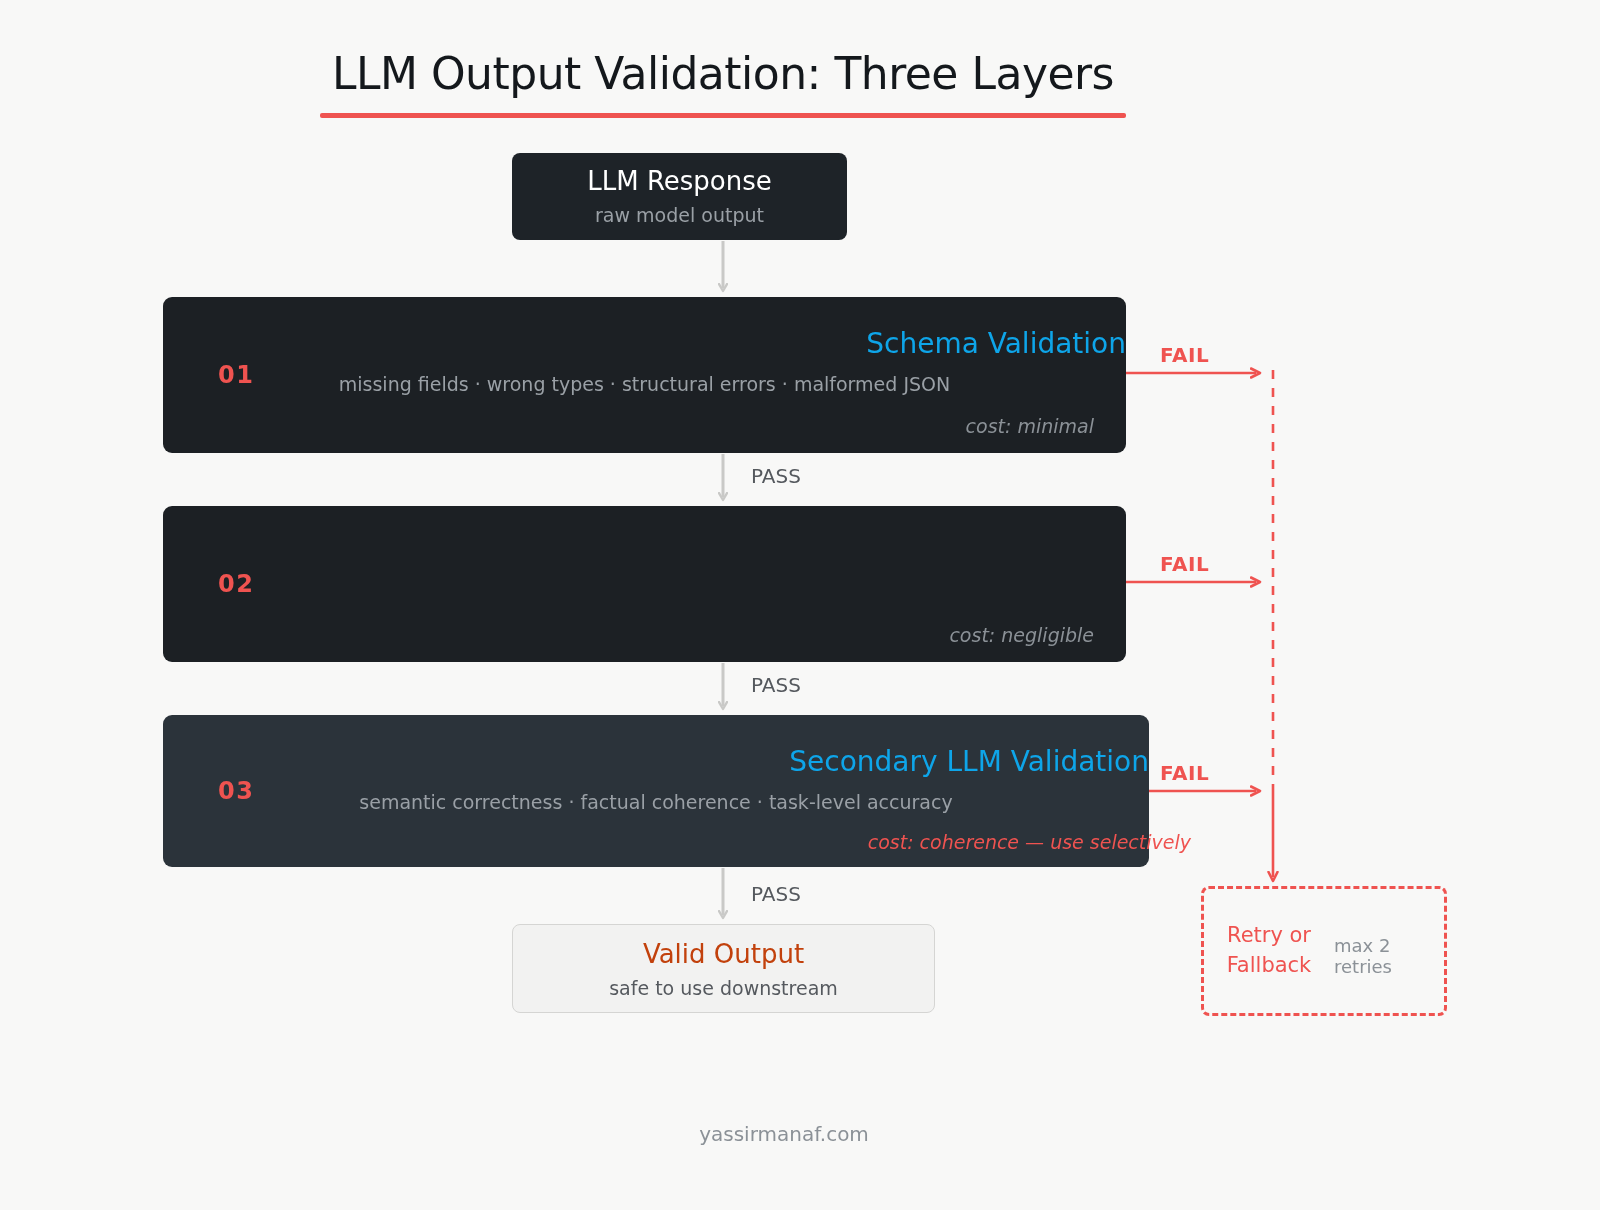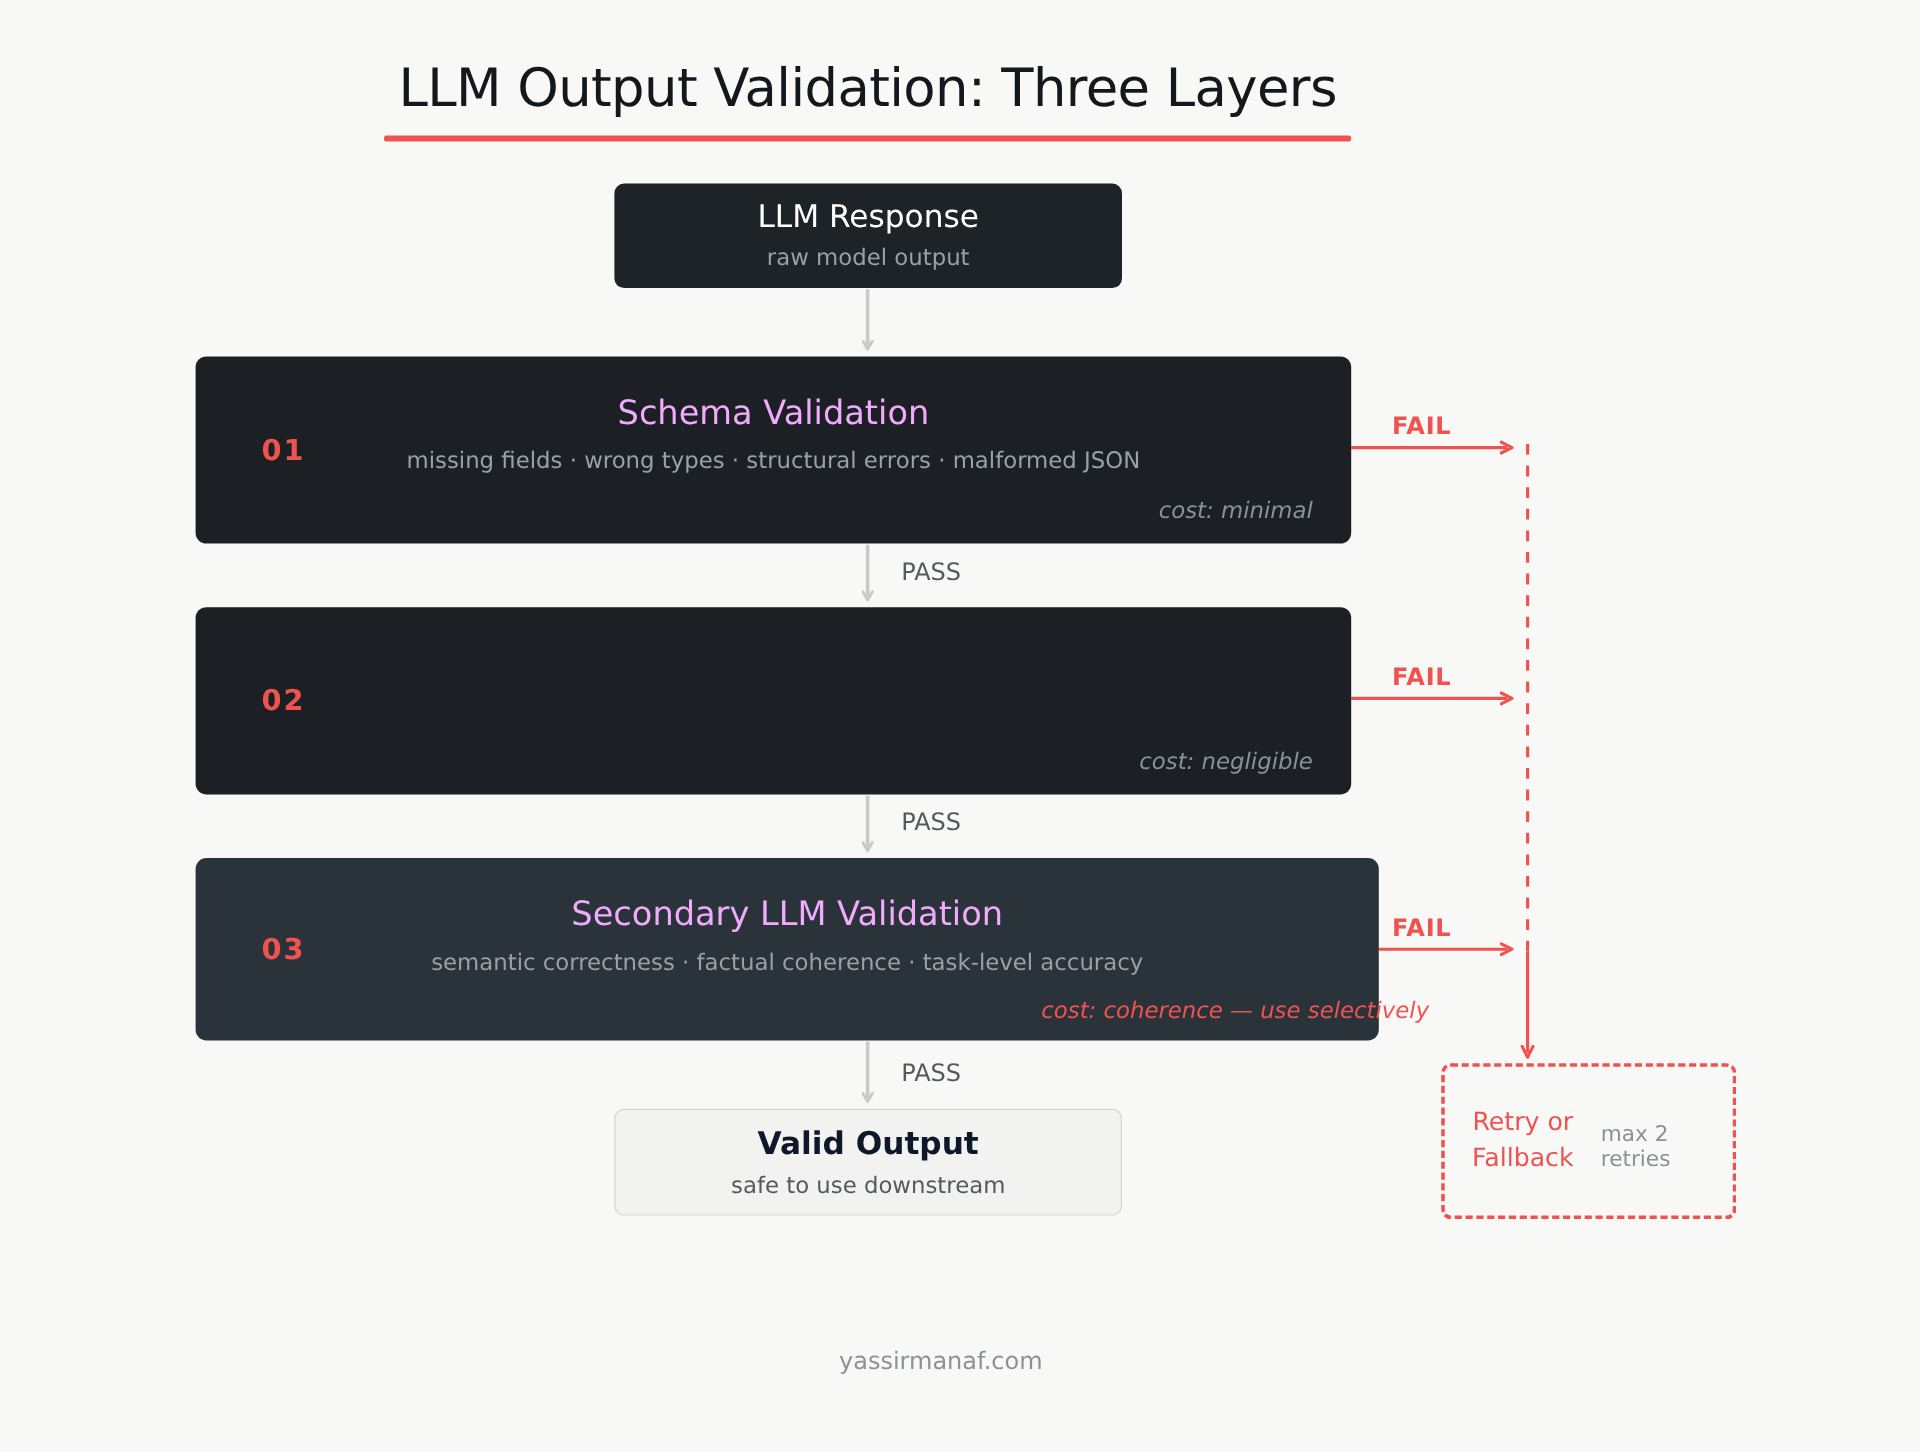--- a/index.html
+++ b/index.html
@@ -46,21 +46,21 @@
   
   .box {
     position: absolute;
     box-sizing: border-box;
     border-radius: 8px;
   }
 
   .box-top {
     left: 512px;
     top: 153px;
-    width: 423px;
+    width: 335px;
     height: 87px;
     background: #1e2328;
     display: flex;
     flex-direction: column;
     align-items: center;
     justify-content: center;
   }
   .box-top .t {
     font-size: 26px;
     color: #ffffff;
@@ -96,22 +96,23 @@
     letter-spacing: 1.5px;
   }
   .layer .center {
     position: absolute;
     left: 0; right: 0;
     top: 30px;
     text-align: center;
   }
   .layer .h {
     font-size: 28px;
-    color: #f0abfc;
+    color: #0ea5e9;
     line-height: 1.2;
+    text-align: right;
   }
   .layer .d {
     font-size: 19px;
     color: #9aa0a6;
     margin-top: 12px;
   }
   .layer .cost {
     position: absolute;
     right: 32px;
     bottom: 16px;
@@ -135,22 +136,22 @@
     background: #f2f2f1;
     border: 1px solid #d5d5d3;
     border-radius: 8px;
     display: flex;
     flex-direction: column;
     align-items: center;
     justify-content: center;
   }
   .box-valid .t {
     font-size: 26px;
-    font-weight: 700;
-    color: #0f172a;
+    font-weight: 400;
+    color: #c2410c;
   }
   .box-valid .s {
     font-size: 19px;
     color: #55595e;
     margin-top: 8px;
   }
 
   
   .box-retry {
     left: 1201px;

